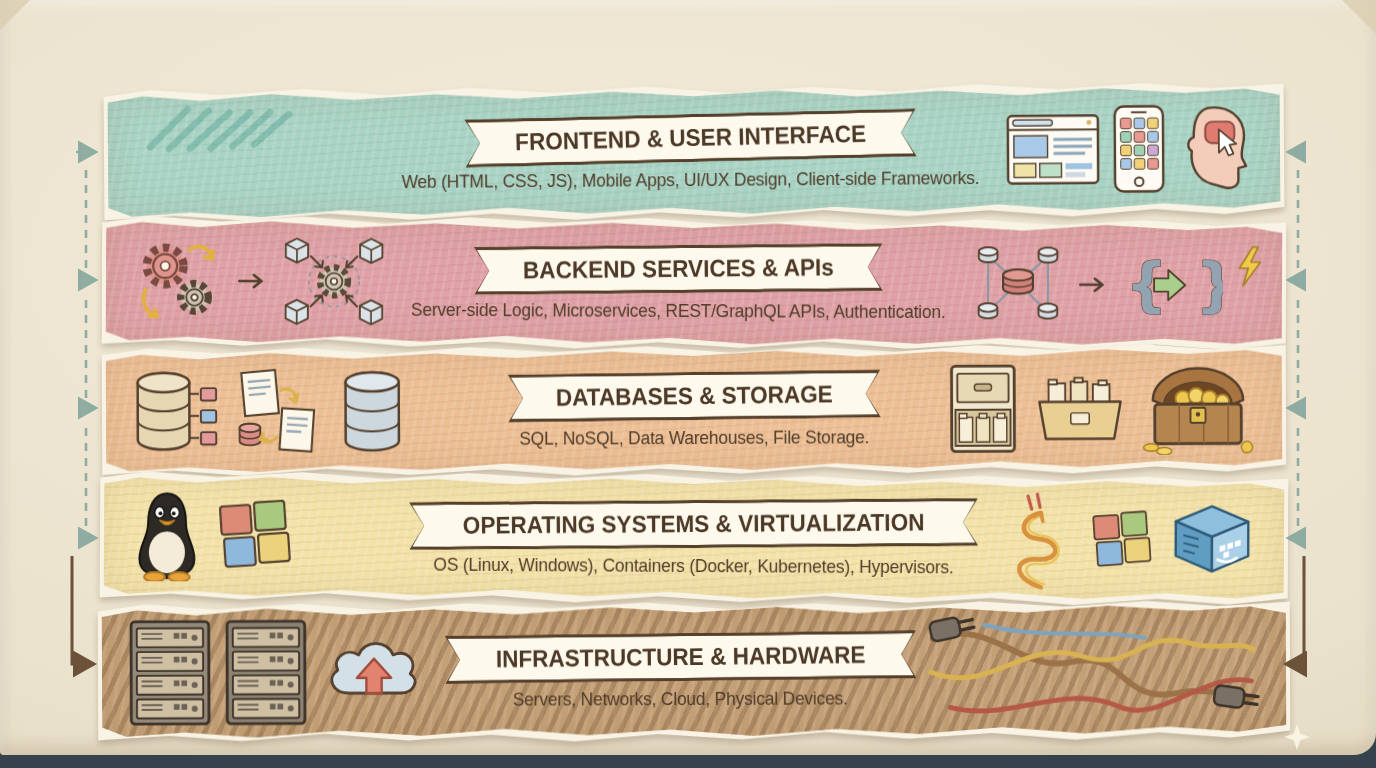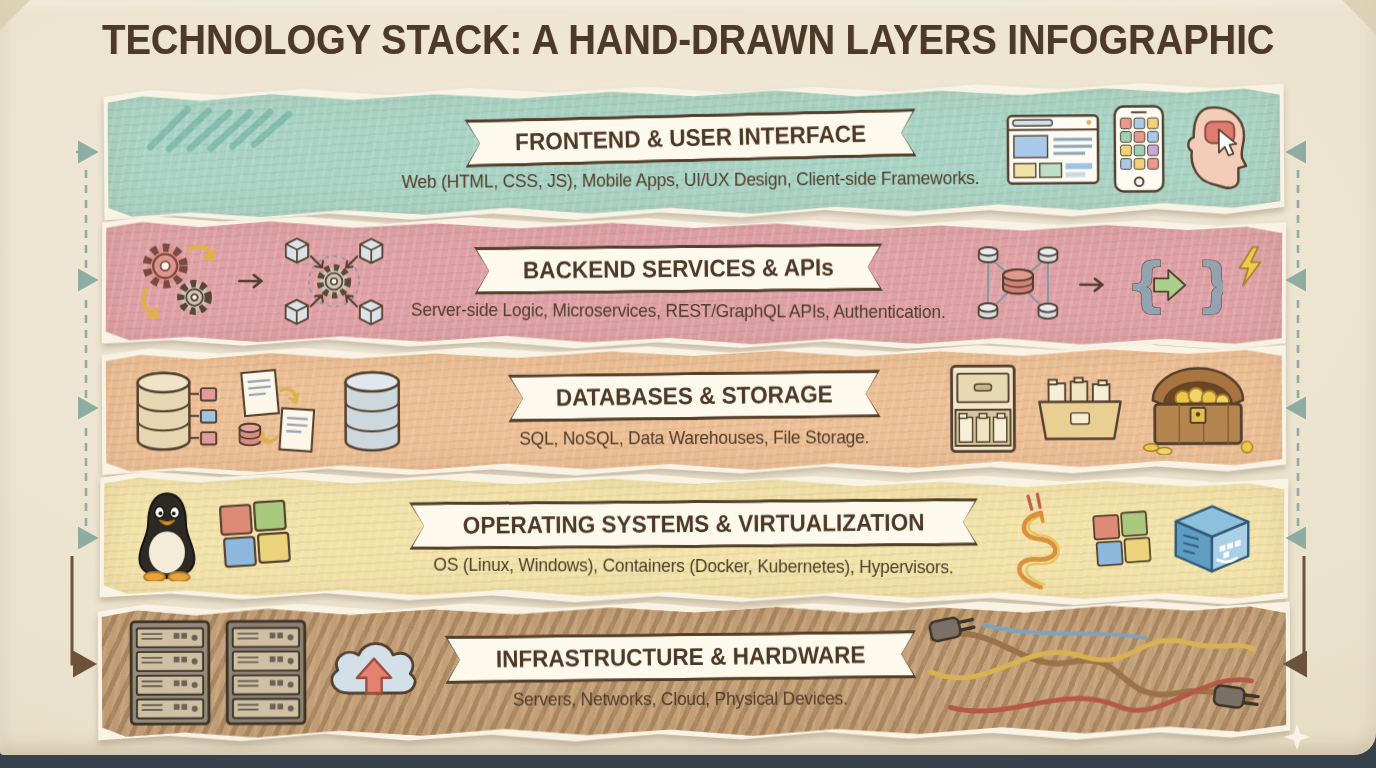--- a/index.html
+++ b/index.html
@@ -47,23 +47,20 @@
   .sparkle{position:absolute;right:66px;bottom:18px;line-height:0;opacity:.95;}
 </style>
 </head>
 <body>
 
 <div class="stage">
   <div class="paper"></div>
   <div class="fold-tl"></div>
   <div class="fold-tr"></div>
 
-  <div class="title-wrap">
-    <h1>TECHNOLOGY STACK: A HAND-DRAWN LAYERS INFOGRAPHIC</h1>
-  </div>
 
   <section class="strip" style="top: 90px; left: 108px; width: 1172px; height: 124px; --rot: -0.4deg; --ribrot: -1deg; --bg: #a9d4c5;">
     <div class="strip-paper"></div>
     <div class="strip-color"></div>
     <div class="strip-content">
       <span class="icon abs" style="left:30px;top:8px">
         <svg width="170" height="52" viewBox="0 0 170 55">
             <g stroke="#4f9e90" stroke-width="7" opacity="0.42" stroke-linecap="round" fill="none">
           <path d="M8 48 L48 8"></path>
               <path d="M28 50 L70 10"></path>

